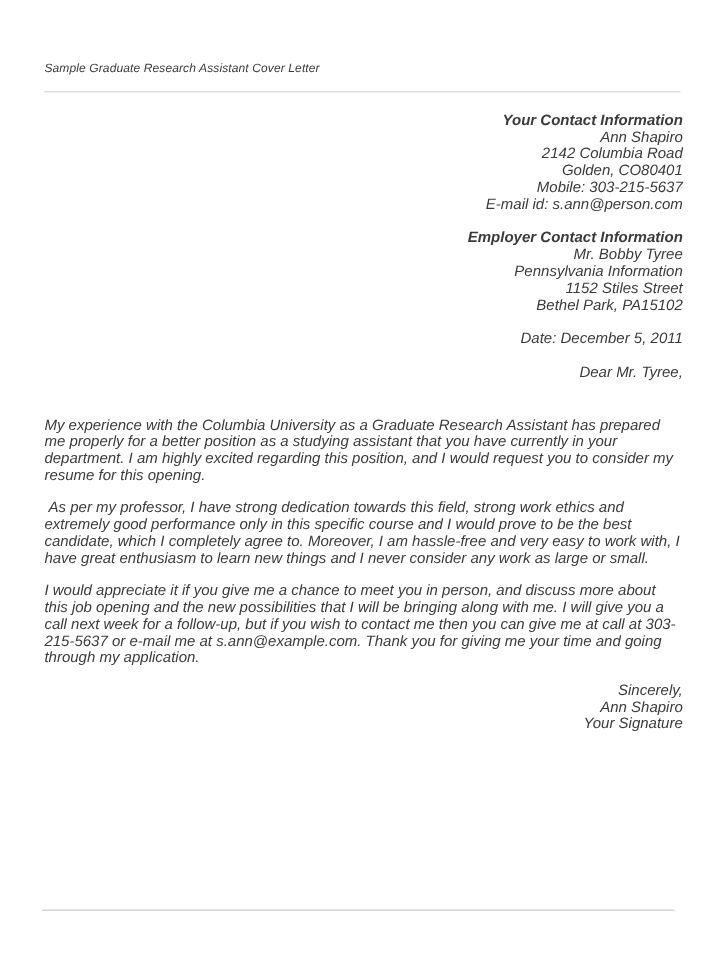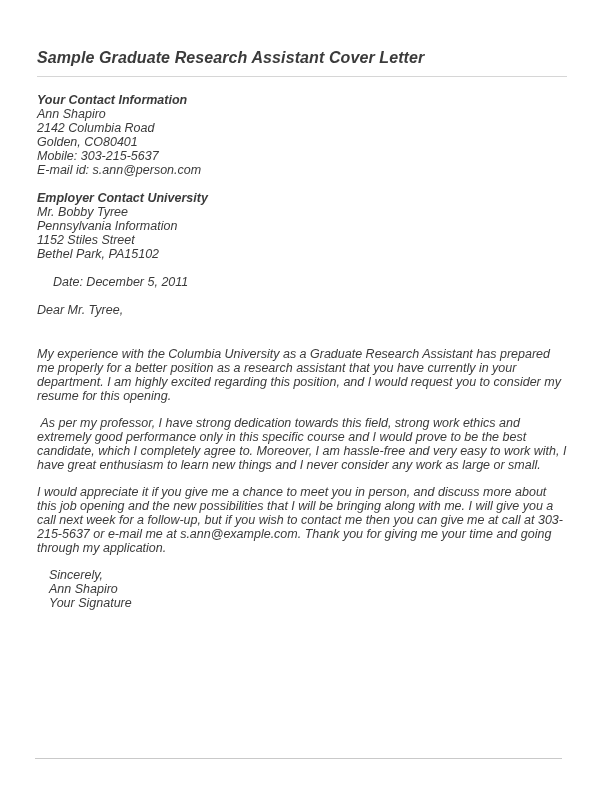--- a/index.html
+++ b/index.html
@@ -19,39 +19,40 @@
     box-sizing: border-box;
     padding: 50px 31px 0 37px;
     font-family: "Liberation Sans", sans-serif;
     font-style: italic;
     font-size: 12.5px;
     line-height: 14px;
     color: var(--text, #3b3b3b);
     background: var(--background, #ffffff);
   }
   .title {
-    font-size: 16px;
-    font-weight: 700;
+    font-size: 10px;
+    font-weight: 400;
     line-height: 16px;
     letter-spacing: 0.1px;
     margin: 0 0 10px 0;
   }
   .rule-top {
     height: 1px;
     background: var(--rule, #d6d6d6);
     margin: 0 2px 16px 0;
   }
   .block {
     margin: 0 0 14px 0;
   }
   .heading {
     font-weight: 700;
   }
   .line {
     white-space: pre-wrap;
+    text-align: right;
   }
   .date-line {
     margin: 0 0 14px 16px;
   }
   .salutation {
     margin: 0 0 30px 0;
   }
   .para {
     margin: 0 0 13px 0;
     white-space: pre-wrap;
@@ -80,32 +81,32 @@
   <div class="block">
     <div class="heading line">Your Contact Information</div>
     <div class="line">Ann Shapiro</div>
     <div class="line">2142 Columbia Road</div>
     <div class="line">Golden, CO80401</div>
     <div class="line">Mobile: 303-215-5637</div>
     <div class="line">E-mail id: s.ann@person.com</div>
   </div>
 
   <div class="block">
-    <div class="heading line">Employer Contact University</div>
+    <div class="heading line">Employer Contact Information</div>
     <div class="line">Mr. Bobby Tyree</div>
     <div class="line">Pennsylvania Information</div>
     <div class="line">1152 Stiles Street</div>
     <div class="line">Bethel Park, PA15102</div>
   </div>
 
   <div class="line date-line">Date: December 5, 2011</div>
 
   <div class="line salutation">Dear Mr. Tyree,</div>
 
-  <p class="para">My experience with the Columbia University as a Graduate Research Assistant has prepared me properly for a better position as a research assistant that you have currently in your department. I am highly excited regarding this position, and I would request you to consider my resume for this opening.</p>
+  <p class="para">My experience with the Columbia University as a Graduate Research Assistant has prepared me properly for a better position as a studying assistant that you have currently in your department. I am highly excited regarding this position, and I would request you to consider my resume for this opening.</p>
   <p class="para"> As per my professor, I have strong dedication towards this field, strong work ethics and extremely good performance only in this specific course and I would prove to be the best candidate, which I completely agree to. Moreover, I am hassle-free and very easy to work with, I have great enthusiasm to learn new things and I never consider any work as large or small.</p>
   <p class="para">I would appreciate it if you give me a chance to meet you in person, and discuss more about this job opening and the new possibilities that I will be bringing along with me. I will give you a call next week for a follow-up, but if you wish to contact me then you can give me at call at 303-215-5637 or e-mail me at s.ann@example.com. Thank you for giving me your time and going through my application.</p>
 
   <div class="block closing">
     <div class="line">Sincerely,</div>
     <div class="line">Ann Shapiro</div>
     <div class="line">Your Signature</div>
   </div>
 
 

